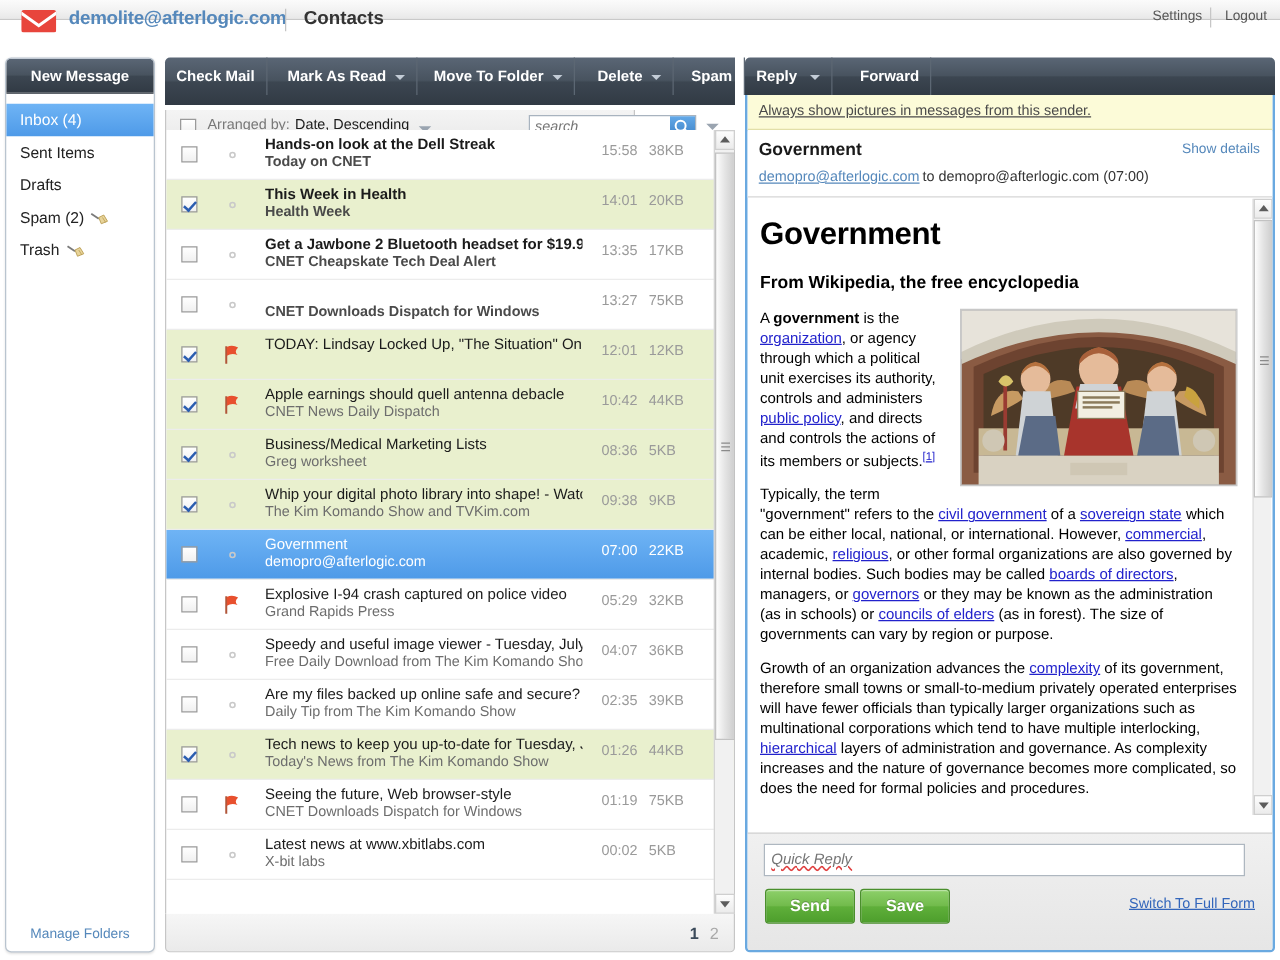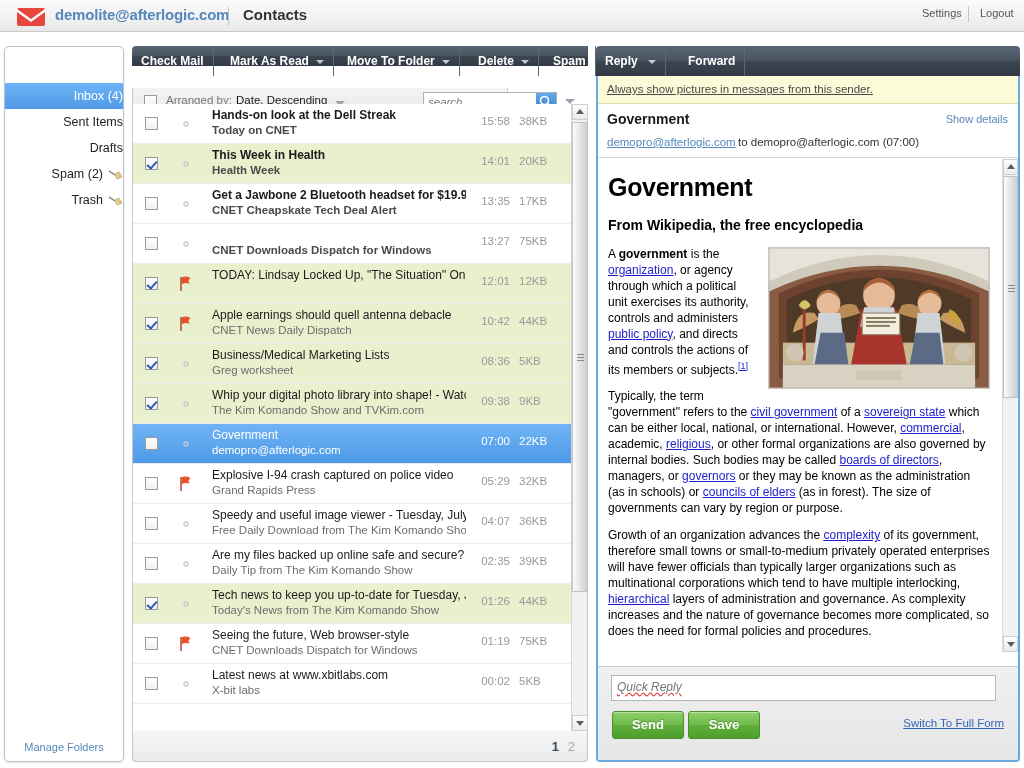--- a/index.html
+++ b/index.html
@@ -7,21 +7,21 @@
     margin: 0; padding: 0;
     width: 1024px; height: 768px;
     overflow: hidden;
     font-family: "Liberation Sans", sans-serif;
     font-size: 12px;
     background: #ffffff;
   }
 
   
   #top-header {
-    position: absolute; left: 0; top: 0; width: 1024px; height: 32px;
+    position: absolute; left: 0; top: 0; width: 1024px; height: 16px;
     background: linear-gradient(to bottom, #fbfbfb 0%, #f2f2f2 55%, #e8e8e8 100%);
     border-bottom: 1px solid #c9c9c9;
   }
   #logo-icon {
     position: absolute; left: 17px; top: 8px; width: 28px; height: 18px;
   }
   #account-email {
     position: absolute; left: 55px; top: 6px;
     font-size: 15px; font-weight: bold; color: #5588bb;
     letter-spacing: -0.2px;
@@ -65,42 +65,41 @@
     cursor: pointer;
     border-bottom: 1px solid #2b333c;
   }
   .folder-item {
     position: absolute; left: 0; width: 118px; height: 26px;
     line-height: 26px;
     padding-left: 11px;
     font-size: 12.5px; color: #222;
     cursor: pointer;
     white-space: nowrap;
-    text-align: right;
   }
   .folder-item.selected {
     background: linear-gradient(to bottom, #6fb4f5 0%, #4e9ae8 100%);
     color: #ffffff;
   }
   .broom-icon {
     display: inline-block; width: 16px; height: 12px;
     vertical-align: middle; margin-left: 4px;
   }
   #manage-folders {
     position: absolute; left: 0; bottom: 8px; width: 118px;
     text-align: center; font-size: 11px; color: #5588bb;
     cursor: pointer;
   }
 
   
   #list-pane {
     position: absolute; left: 132px; top: 46px; width: 456px; height: 716px;
   }
   #list-toolbar {
-    position: absolute; left: 0; top: 0; width: 456px; height: 20px;
+    position: absolute; left: 0; top: 0; width: 456px; height: 38px;
     background: linear-gradient(to bottom, #5a6675 0%, #48535f 48%, #3c4651 52%, #313a44 100%);
     border-top-left-radius: 4px;
   }
   .tb-btn {
     position: absolute; top: 0; height: 30px; line-height: 30px;
     color: #ffffff; font-weight: bold; font-size: 12px;
     padding: 0 9px;
     cursor: pointer;
     border-right: 1px solid #5c6773;
     white-space: nowrap;
@@ -408,20 +407,21 @@
   </svg>
   <div id="account-email">demolite@afterlogic.com</div>
   <div id="header-divider"></div>
   <div id="contacts-link">Contacts</div>
   <div id="settings-link">Settings</div>
   <div id="header-sep2"></div>
   <div id="logout-link">Logout</div>
 </div>
 
 <div id="sidebar">
+  <div id="new-message-btn">New Message</div>
   <div id="folder-list">
       <div class="folder-item selected" style="top: 36px;"><span>Inbox (4)</span></div>
       <div class="folder-item" style="top: 62px;"><span>Sent Items</span></div>
       <div class="folder-item" style="top: 88px;"><span>Drafts</span></div>
       <div class="folder-item" style="top: 114px;"><span>Spam (2)</span><svg class="broom-icon" viewBox="0 0 16 12">
           <line x1="2" y1="2" x2="8" y2="6" stroke="#7a7a7a" stroke-width="1.4"></line>
           <path d="M8 5 L12 3 L15 8 L10 10 Z" fill="#e8d49a" stroke="#b79a4e" stroke-width="0.7"></path>
           <line x1="11" y1="5" x2="13.5" y2="9" stroke="#b79a4e" stroke-width="0.6"></line>
         </svg></div>
       <div class="folder-item" style="top: 140px;"><span>Trash</span><svg class="broom-icon" viewBox="0 0 16 12">

